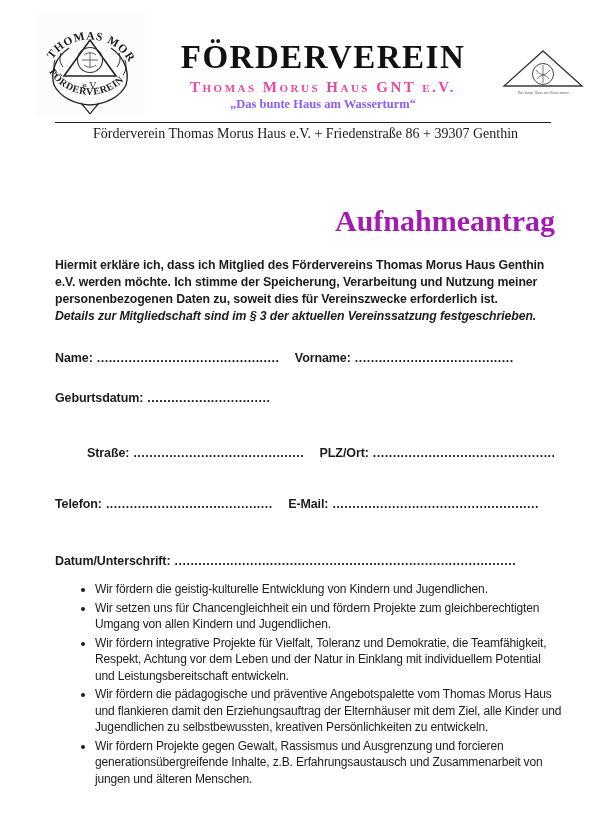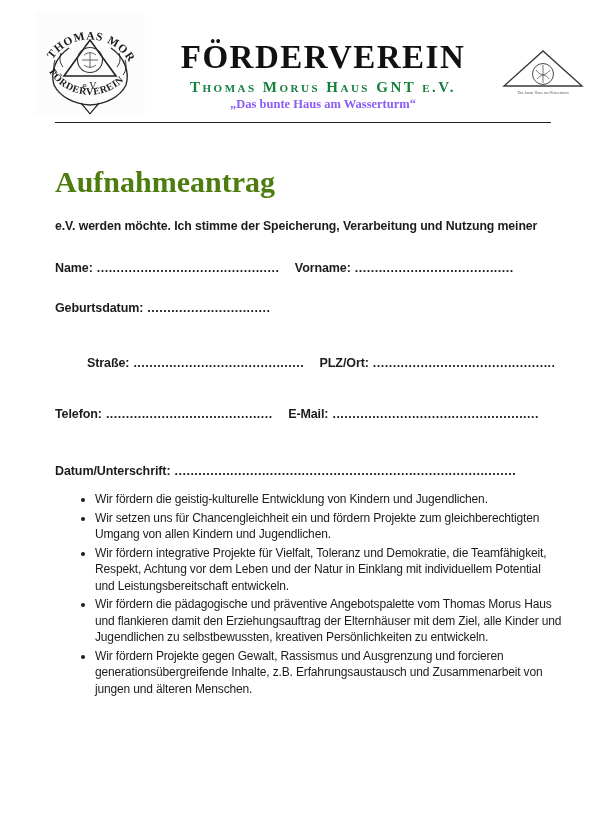--- a/index.html
+++ b/index.html
@@ -37,21 +37,21 @@
     letter-spacing: 1.5px;
     line-height: 1.05;
     color: #111;
   }
   .org-subtitle {
     margin-top: 4px;
     font-size: 15px;
     font-weight: bold;
     font-variant: small-caps;
     letter-spacing: 2.5px;
-    color: #15803d;
+    color: #ec4899;
   }
   .org-tagline {
     margin-top: 1px;
     font-size: 12.5px;
     font-weight: bold;
     color: #8b5cf6;
   }
   .emblem-right {
     width: 84px; height: 58px;
     margin: 34px 26px 0 0;
@@ -65,26 +65,26 @@
   .address-line {
     margin-top: 3px;
     text-align: center;
     font-family: "Liberation Serif", "DejaVu Serif", serif;
     font-size: 14px;
     color: #1a1a1a;
   }
   
   .main { padding: 0 56px 0 55px; }
   .form-title {
-    margin-top: 42px;
-    text-align: left;
+    margin-top: 62px;
+    text-align: right;
     font-family: "Liberation Serif", "DejaVu Serif", serif;
     font-size: 30px;
     font-weight: bold;
-    color: #4d7c0f;
+    color: #a21caf;
   }
   .intro {
     margin-top: 19px;
     font-size: 12.3px;
     font-weight: bold;
     letter-spacing: -0.1px;
     line-height: 17px;
     white-space: nowrap;
   }
   .intro .italic-line { font-style: italic; }
@@ -165,27 +165,31 @@
       <svg viewBox="0 0 84 58" width="84" height="58">
         <polygon points="3,40 81,40 42,5" fill="none" stroke="#3a3a3a" stroke-width="1.4"></polygon>
         <circle cx="42" cy="28" r="10.5" fill="none" stroke="#4a4a4a" stroke-width="1"></circle>
         <path d="M42,19 v18 M35,24 c4,6 10,6 14,0 M36,33 c4,-5 9,-5 12,0" fill="none" stroke="#555" stroke-width="0.8"></path>
         <text x="42" y="48" text-anchor="middle" font-size="4" fill="#666">Das bunte Haus am Wasserturm</text>
       </svg>
     </div>
   </div>
 
   <hr class="header-rule">
+  <div class="address-line">Förderverein Thomas Morus Haus e.V. + Friedenstraße 86 + 39307 Genthin</div>
 
   <div class="main">
 
     <div class="form-title">Aufnahmeantrag</div>
 
     <div class="intro">
+      <div>Hiermit erkläre ich, dass ich Mitglied des Fördervereins Thomas Morus Haus Genthin</div>
       <div>e.V. werden möchte. Ich stimme der Speicherung, Verarbeitung und Nutzung meiner</div>
+      <div>personenbezogenen Daten zu, soweit dies für Vereinszwecke erforderlich ist.</div>
+      <div class="italic-line">Details zur Mitgliedschaft sind im § 3 der aktuellen Vereinssatzung festgeschrieben.</div>
     </div>
 
     <div class="form-row row-name">
       <span class="field">
         <span class="flabel">Name:</span><span class="dots">..............................................</span>
       </span>
       <span class="field">
         <span class="flabel">Vorname:</span><span class="dots">........................................</span>
       </span>
     </div>

